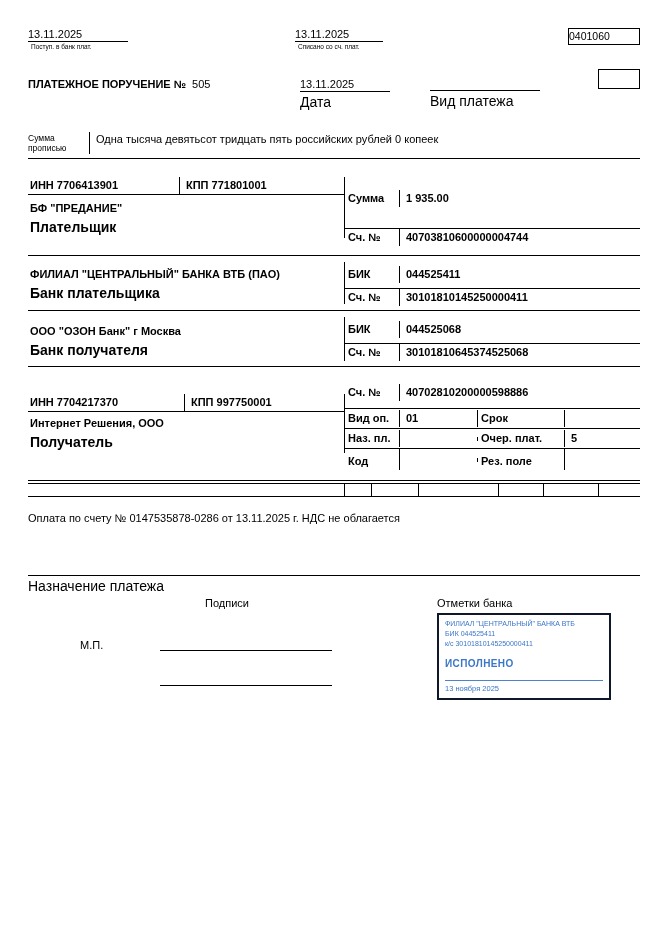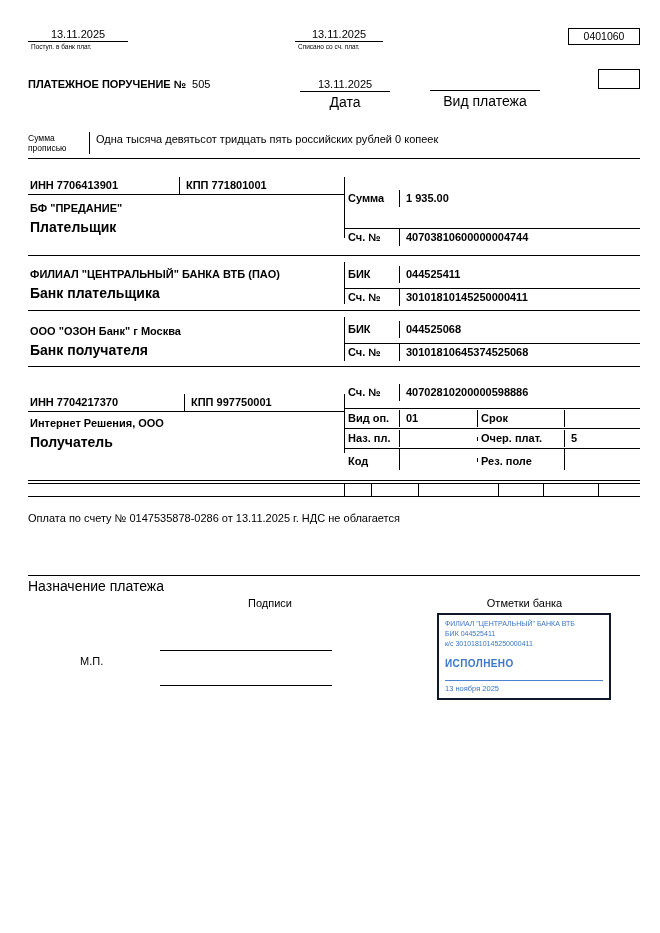--- a/index.html
+++ b/index.html
@@ -4,21 +4,21 @@
 <style>
   * { margin:0; padding:0; box-sizing:border-box; }
   body { background:#fff; }
   .doc {
     position:relative; width:660px; height:933px; background:#fff;
     font-family:"Liberation Sans","DejaVu Sans",sans-serif;
     font-size:11px; color:#000; line-height:1.2; overflow:hidden;
   }
   .abs { position:absolute; }
   .bold { font-weight:700; }
-  .ctr { text-align:center; }
+  .ctr { text-align:left; }
   .ub { border-bottom:1px solid #000; }
   .br { border-right:1px solid #000; }
   .bb { border-bottom:1px solid #000; }
   .flex { display:flex;align-items:center; }
   .col { display:flex; flex-direction:column;font-weight:bold; }
   .vc { display:flex; align-items:center; }
   .tiny { font-size:6.5px; }
   .cap { font-size:14px; }
   .cell { padding:2px 3px; }
   .tbl { width:612px; }
@@ -168,21 +168,21 @@
     </div>
 
     <div style="padding-top:15px">Оплата по счету № 0147535878-0286 от 13.11.2025 г. НДС не облагается</div>
     <div style="margin-top:50px;border-top:1px solid #000"></div>
     <div class="cap" style="padding:2px 0 0 0">Назначение платежа</div>
 
   </div>
 
   <div class="abs ctr" style="left:205px;top:597px;width:130px">Подписи</div>
   <div class="abs ctr" style="left:437px;top:597px;width:175px">Отметки банка</div>
-  <div class="abs" style="left:80px;top:655px">М.П.</div>
+  <div class="abs" style="left:80px;top:639px">М.П.</div>
   <div class="abs sigline" style="left:160px;top:637px;width:172px;height:14px"></div>
   <div class="abs sigline" style="left:160px;top:672px;width:172px;height:14px"></div>
 
   <div class="abs stamp" style="left:437px;top:613px;width:174px">
     <div>ФИЛИАЛ "ЦЕНТРАЛЬНЫЙ" БАНКА ВТБ</div>
     <div>БИК 044525411</div>
     <div>к/с 30101810145250000411</div>
     <div class="executed">ИСПОЛНЕНО</div>
     <div class="sdate">13 ноября 2025</div>
   </div>

